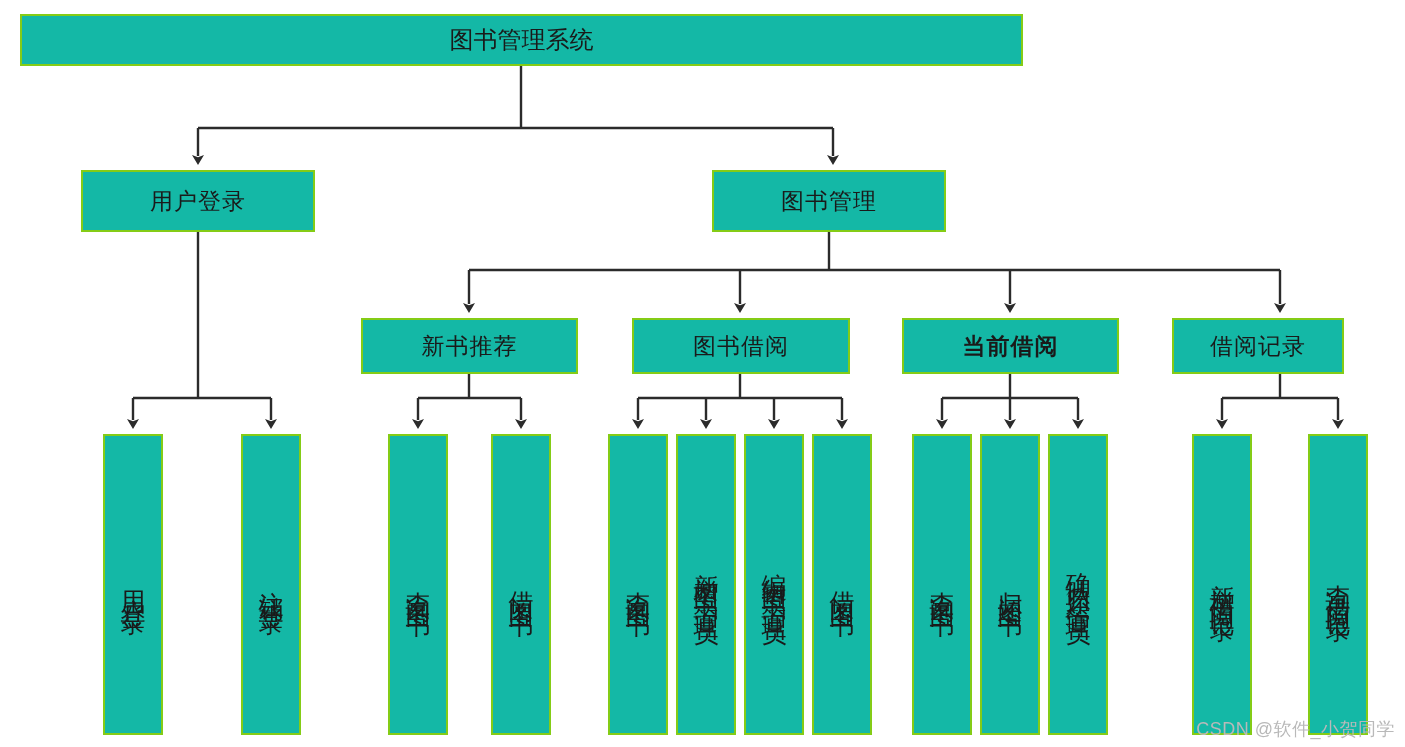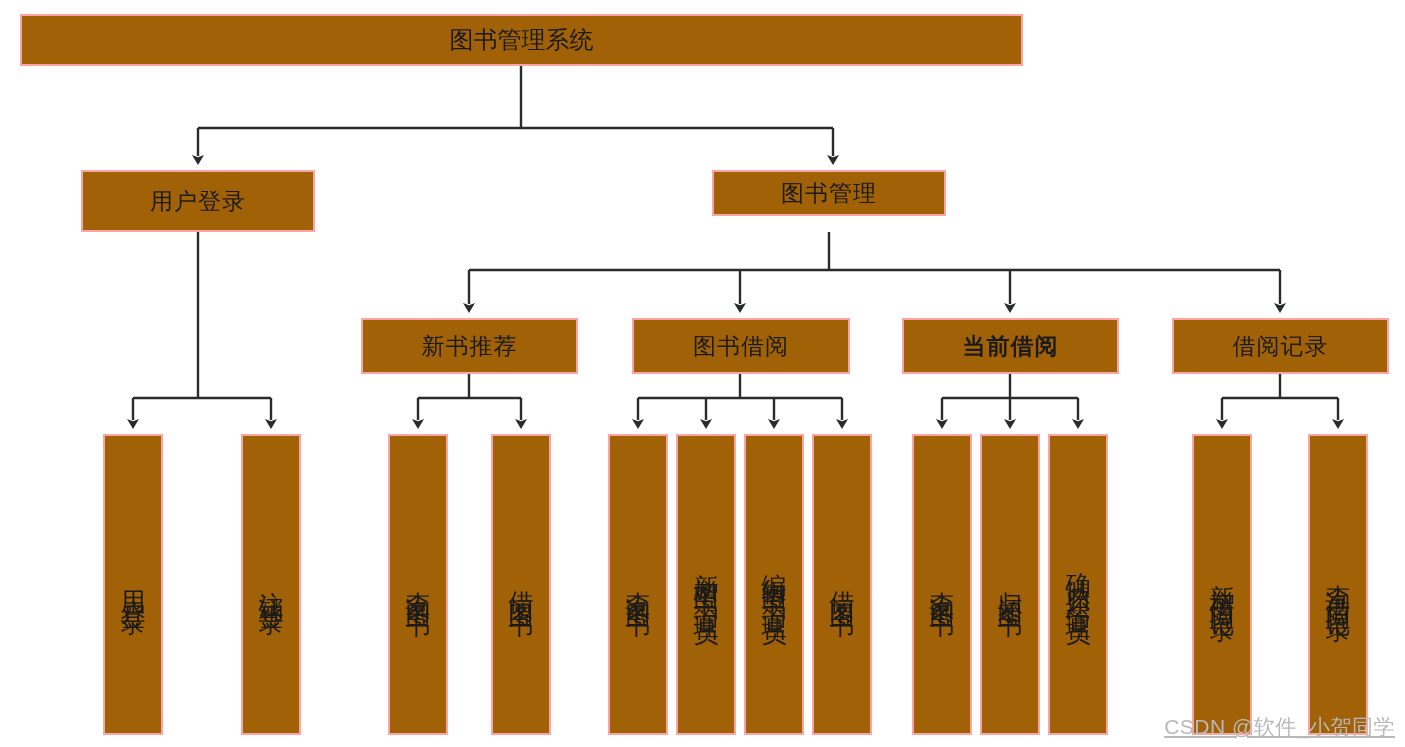--- a/index.html
+++ b/index.html
@@ -9,22 +9,22 @@
     font-family:"Liberation Sans","DejaVu Sans",sans-serif;
     overflow:hidden;
     position:relative;
   }
   #canvas { position:absolute; left:0; top:0; width:1405px; height:747px; }
   svg.edges { position:absolute; left:0; top:0; width:1405px; height:747px; pointer-events:none; }
 
   .node {
     position:absolute;
     box-sizing:border-box;
-    background:#a16207;
-    border:2px solid #fca5a5;
+    background:#14b8a6;
+    border:2px solid #84cc16;
     display:flex;
     align-items:center;
     justify-content:center;
     color:#1a1a1a;
     z-index:2;
   }
   .node.horiz { font-size:23px; letter-spacing:1px; }
   .node.root  { font-size:24px; }
 
   .node.vert {
@@ -39,26 +39,25 @@
   }
   .node.vert .vtext {
     writing-mode:vertical-rl;
     text-orientation:upright;
     white-space:nowrap;
   }
 
   .watermark {
     position:absolute;
     right:10px; bottom:6px;
-    font-size:21px;
+    font-size:18px;
     color:#b9b9b9;
     z-index:5;
     white-space:nowrap;
     letter-spacing:0.5px;
-    text-decoration:underline;
   }
 </style>
 </head>
 <body>
 
 <div id="canvas">
 
   <svg class="edges" viewBox="0 0 1405 747" xmlns="http://www.w3.org/2000/svg">
     <defs>
       <marker id="arw" markerWidth="10" markerHeight="12" refX="1" refY="6" orient="auto" markerUnits="userSpaceOnUse">
@@ -109,34 +108,34 @@
     </g>
   </svg>
 
   <div class="node root" style="left:20px; top:14px; width:1003px; height:52px;">
     <span>图书管理系统</span>
   </div>
 
   <div class="node horiz" style="left:81px; top:170px; width:234px; height:62px;">
     <span>用户登录</span>
   </div>
-  <div class="node horiz" style="left:712px; top:170px; width:234px; height:46px;">
+  <div class="node horiz" style="left:712px; top:170px; width:234px; height:62px;">
     <span>图书管理</span>
   </div>
 
   <div class="node horiz" style="left:361px; top:318px; width:217px; height:56px;">
     <span>新书推荐</span>
   </div>
   <div class="node horiz" style="left:632px; top:318px; width:218px; height:56px;">
     <span>图书借阅</span>
   </div>
   <div class="node horiz" style="left:902px; top:318px; width:217px; height:56px;font-weight:bold;">
     <span>当前借阅</span>
   </div>
-  <div class="node horiz" style="left:1172px; top:318px; width:217px; height:56px;">
+  <div class="node horiz" style="left:1172px; top:318px; width:172px; height:56px;">
     <span>借阅记录</span>
   </div>
 
   <div class="node vert" style="left:103px; top:434px; width:60px; height:301px;">
     <span class="vtext">用户登录</span>
   </div>
   <div class="node vert" style="left:241px; top:434px; width:60px; height:301px;">
     <span class="vtext">注销登录</span>
   </div>
 

